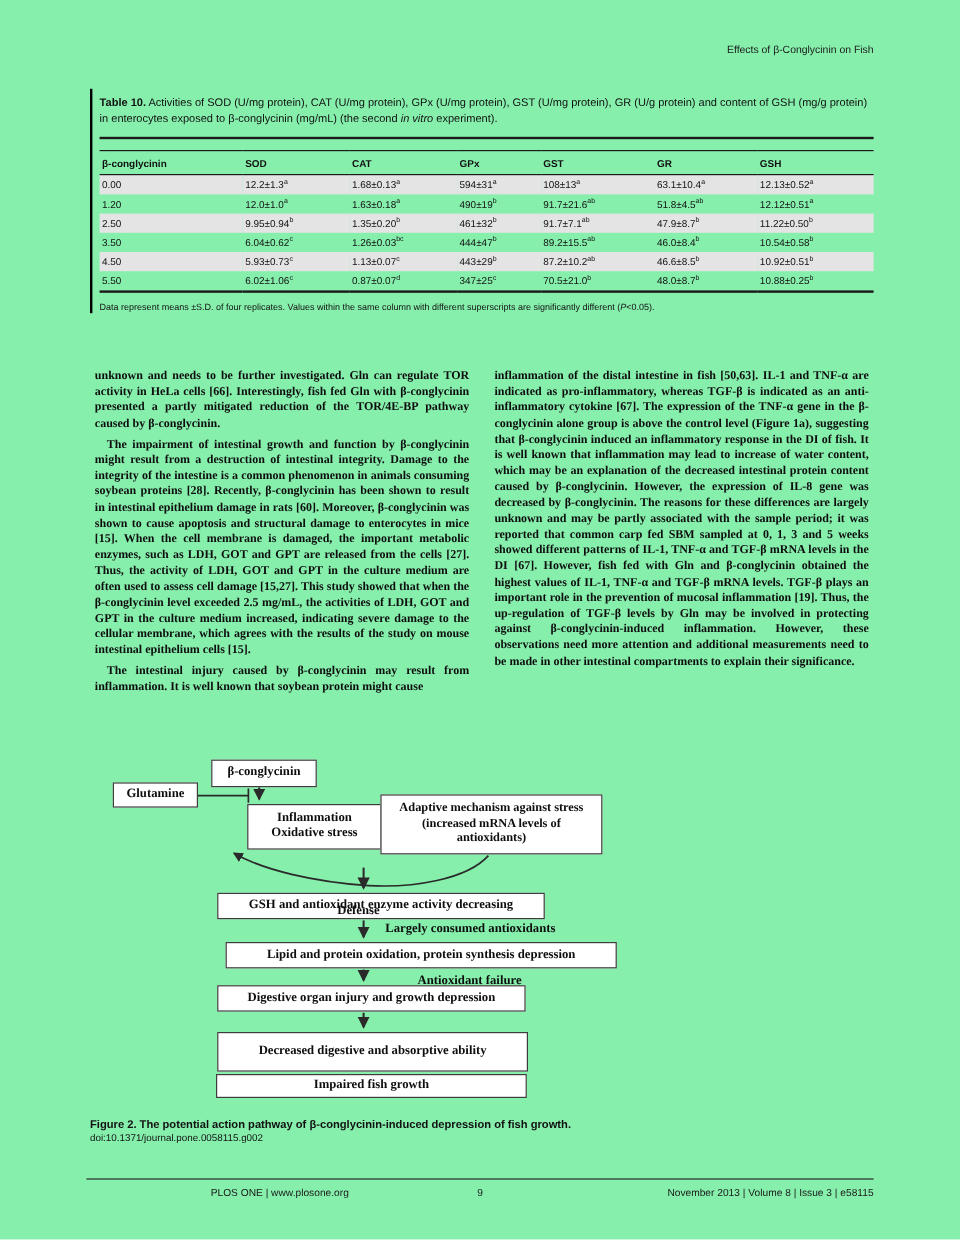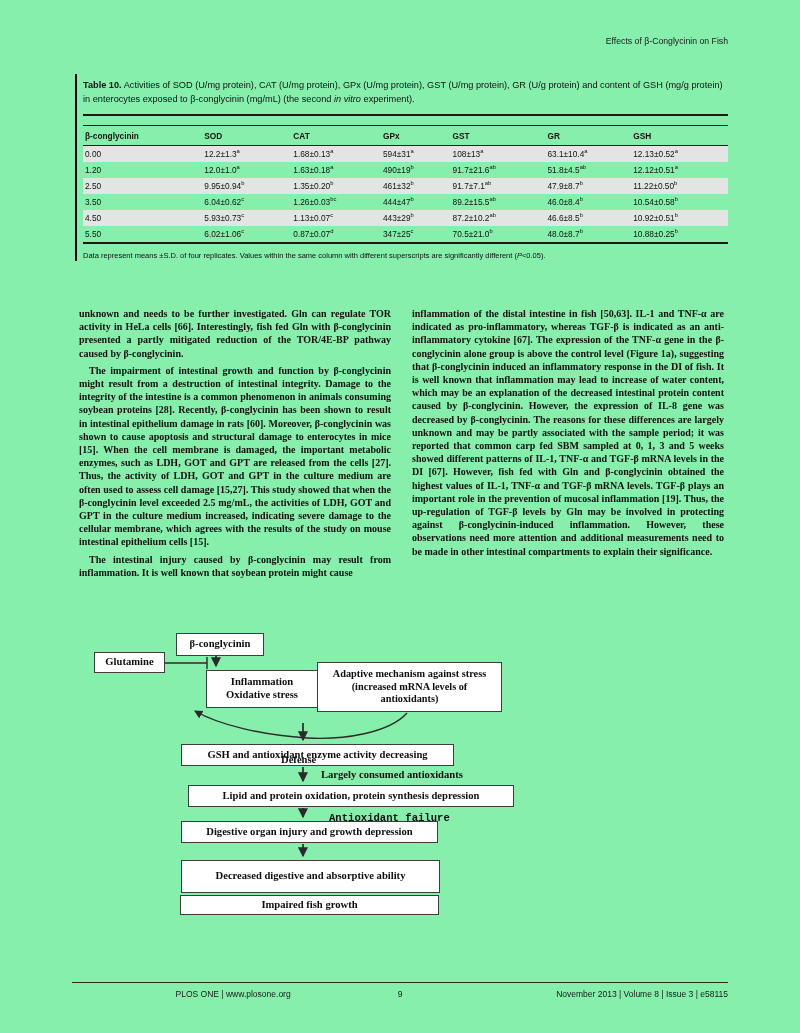--- a/index.html
+++ b/index.html
@@ -188,23 +188,27 @@
 (increased mRNA levels of
 antioxidants)</div>
     <div class="fbox" style="left:107px;top:116px;width:273px;height:22px;">GSH and antioxidant enzyme activity decreasing</div>
     <div class="fbox" style="left:86px;top:157px;width:326px;height:22px;margin-left:28px;">Lipid and protein oxidation, protein synthesis depression</div>
     <div class="fbox" style="left:107px;top:193px;width:257px;height:22px;">Digestive organ injury and growth depression</div>
     <div class="fbox" style="left:107px;top:232px;width:259px;height:33px;">Decreased digestive and absorptive ability</div>
     <div class="fbox" style="left:106px;top:267px;width:259px;height:20px;">Impaired fish growth</div>
 
     <div class="flabel" style="left:207px;top:83px;">Defense</div>
     <div class="flabel" style="left:247px;top:98px;">Largely consumed antioxidants</div>
-    <div class="flabel" style="left:255px;top:141px;font-family:Liberation Mono, monospace;">Antioxidant failure</div>
-  </div>
-
+    <div class="flabel" style="left:274px;top:141px;">Antioxidant failure</div>
+  </div>
+
+  <div class="fig-caption">
+    <p class="cap"><span>Figure 2.</span><span> The potential action pathway of β-conglycinin-induced depression of fish growth.</span></p>
+    <p class="doi">doi:10.1371/journal.pone.0058115.g002</p>
+  </div>
 
   <div class="footer">
     <span class="f-left">PLOS ONE | www.plosone.org</span>
     <span class="f-center">9</span>
     <span class="f-right">November 2013 | Volume 8 | Issue 3 | e58115</span>
   </div>
 
 </div>
 
 </body></html>

